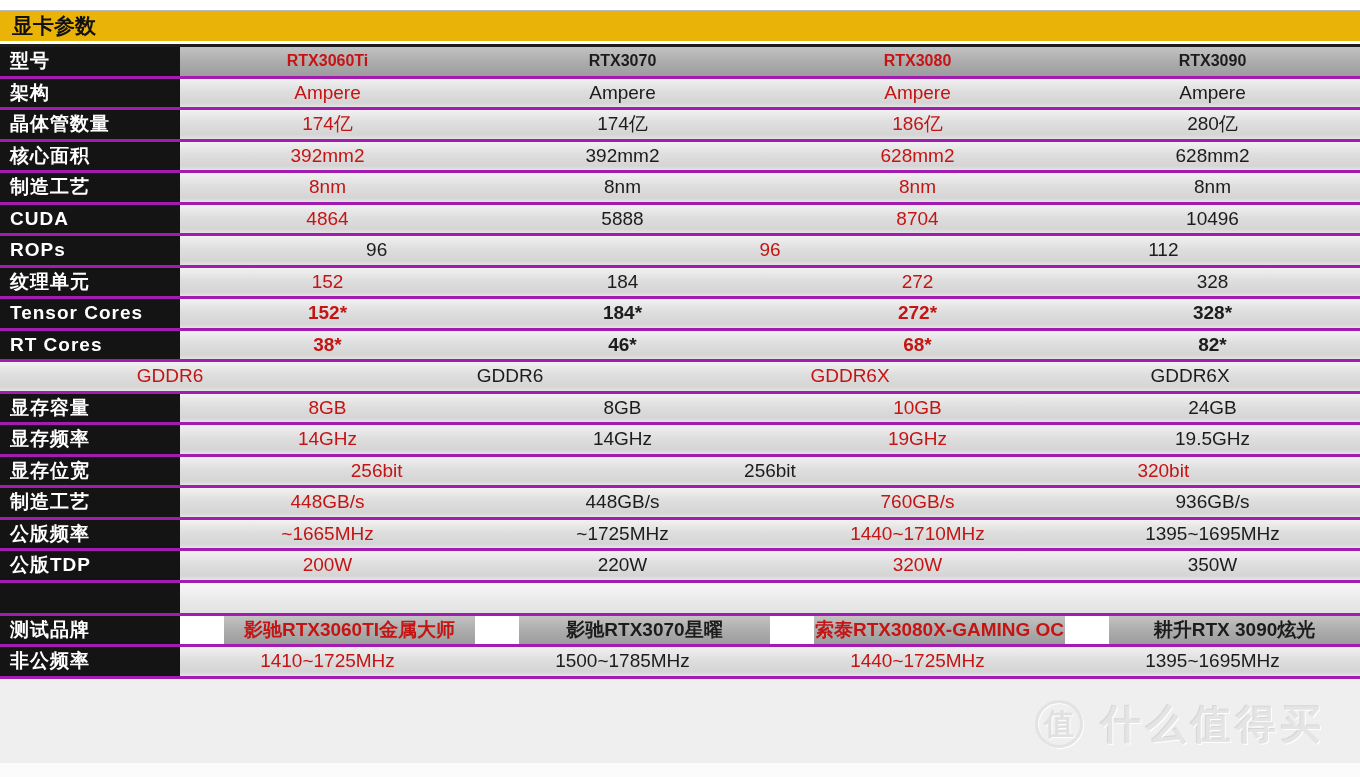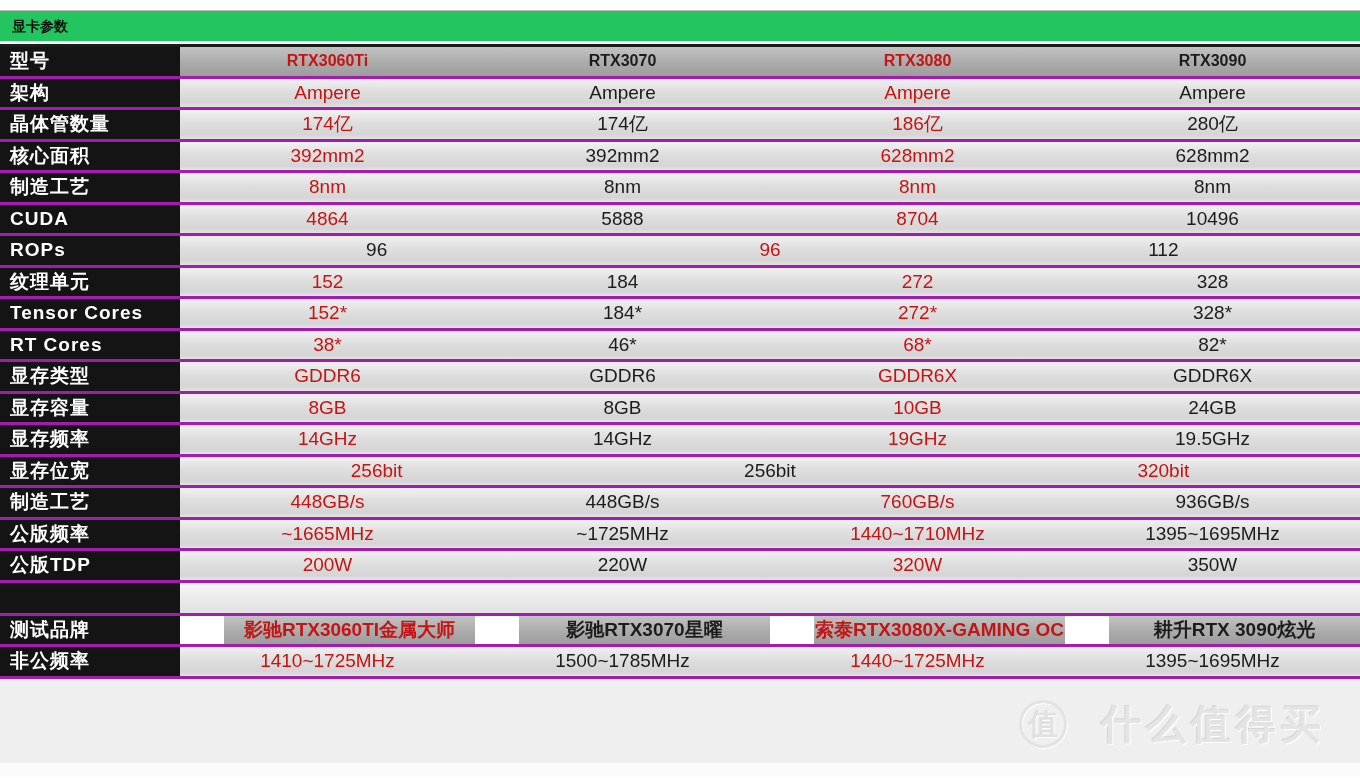--- a/index.html
+++ b/index.html
@@ -4,42 +4,42 @@
 <style>
   html,body{margin:0;padding:0;}
   body{
     width:1360px;height:778px;background:#ffffff;
     font-family:"Liberation Sans","DejaVu Sans",sans-serif;
     overflow:hidden;position:relative;
   }
   .top-strip{height:10px;background:#ffffff;}
   .title-bar{
     height:30px;line-height:30px;padding-left:12px;
-    font-size:14px;font-weight:bold;color:#111;
-    border-top:1px solid #b9b9b9;background:#22c55e;
+    font-size:21px;font-weight:bold;color:#111;
+    border-top:1px solid #b9b9b9;background:#eab308;
   }
   .title-gap{height:3px;background:#ffffff;}
   .spec-table{width:1360px;border-top:3px solid #1b1b1b;}
   .row{display:flex;height:31.5px;box-sizing:border-box;border-bottom:3px solid #a21caf;}
   .row .lbl{
     width:180px;flex:none;background:#141414;color:#ffffff;
     font-weight:bold;font-size:19px;display:flex;align-items:center;
     padding-left:10px;box-sizing:border-box;letter-spacing:1px;
   }
   .row .cell{
     flex:1;display:flex;align-items:center;justify-content:center;
     font-size:19px;
     background:linear-gradient(180deg,#f1f1f1 0%,#dedede 45%,#d5d5d5 85%,#e3e3e3 100%);
   }
   .row.hdr .cell,.row.brand .cell{
     background:linear-gradient(180deg,#c2c2c2 0%,#ababab 55%,#9d9d9d 100%);
     font-weight:bold;font-size:16px;
   }
   .row.brand .cell{font-size:19px;margin-left:44px;}
-  .row.boldvals .cell{font-weight:normal;}
+  .row.boldvals .cell{font-weight:bold;}
   .cell.red{color:#c41414;}
   .cell.dark{color:#1c1c1c;text-align:center;}
   .row.spacer{height:33px;}
   .row.spacer .data{
     flex:1;background:linear-gradient(180deg,#f8f8f8 0%,#e9e9e9 60%,#e2e2e2 100%);
   }
   .below-area{height:84px;background:#efefef;position:relative;}
   .bottom-strip{height:14px;background:#fbfbfb;}
   .watermark{
     position:absolute;right:34px;top:18px;
@@ -49,21 +49,20 @@
     width:48px;height:48px;border:3px solid #e3e3e3;border-radius:50%;
     color:#e0e0e0;font-size:30px;font-weight:bold;
     display:flex;align-items:center;justify-content:center;
     margin-right:18px;box-sizing:border-box;
     text-shadow:1px 1px 0 #ffffff;
     box-shadow:1px 1px 0 #ffffff, inset 1px 1px 0 #ffffff;
   }
   .wm-text{
     font-size:40px;font-weight:bold;letter-spacing:5px;color:#e4e4e4;
     text-shadow:1px 1px 0 #ffffff,-1px -1px 0 #d6d6d6;
-    margin-left:16px;
   }
 </style>
 </head>
 <body>
 
 <div class="top-strip"></div>
 <div class="title-bar">显卡参数</div>
 <div class="title-gap"></div>
 
 <div class="spec-table" id="spec-table">
@@ -130,21 +129,20 @@
       <div class="cell dark">328*</div>
     </div>
     <div class="row boldvals">
       <div class="lbl">RT Cores</div>
       <div class="cell red">38*</div>
       <div class="cell dark">46*</div>
       <div class="cell red">68*</div>
       <div class="cell dark">82*</div>
     </div>
     <div class="row ">
-      <div class="lbl">显存类型</div>
       <div class="cell red">GDDR6</div>
       <div class="cell dark">GDDR6</div>
       <div class="cell red">GDDR6X</div>
       <div class="cell dark">GDDR6X</div>
     </div>
     <div class="row ">
       <div class="lbl">显存容量</div>
       <div class="cell red">8GB</div>
       <div class="cell dark">8GB</div>
       <div class="cell red">10GB</div>

